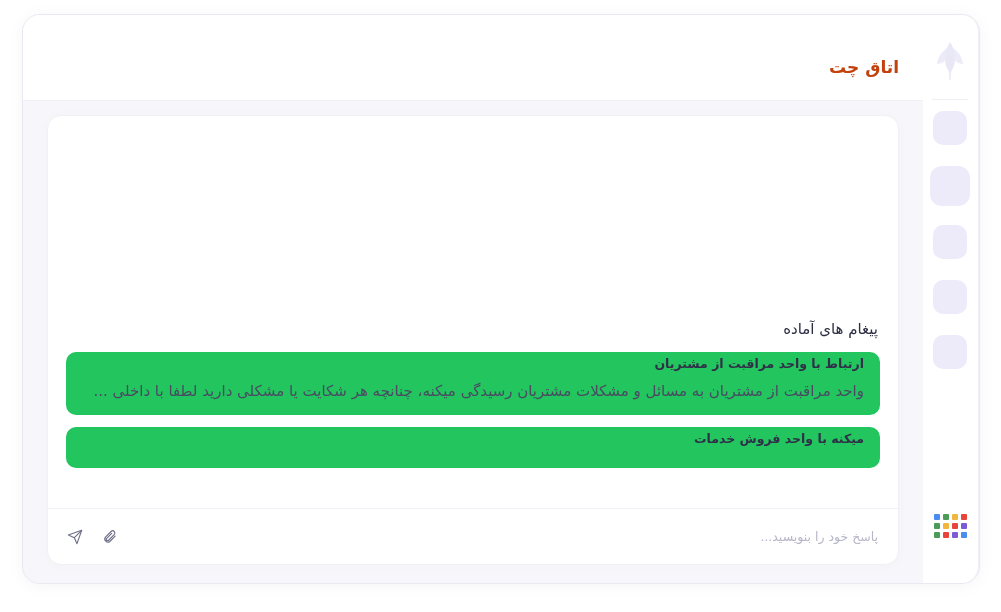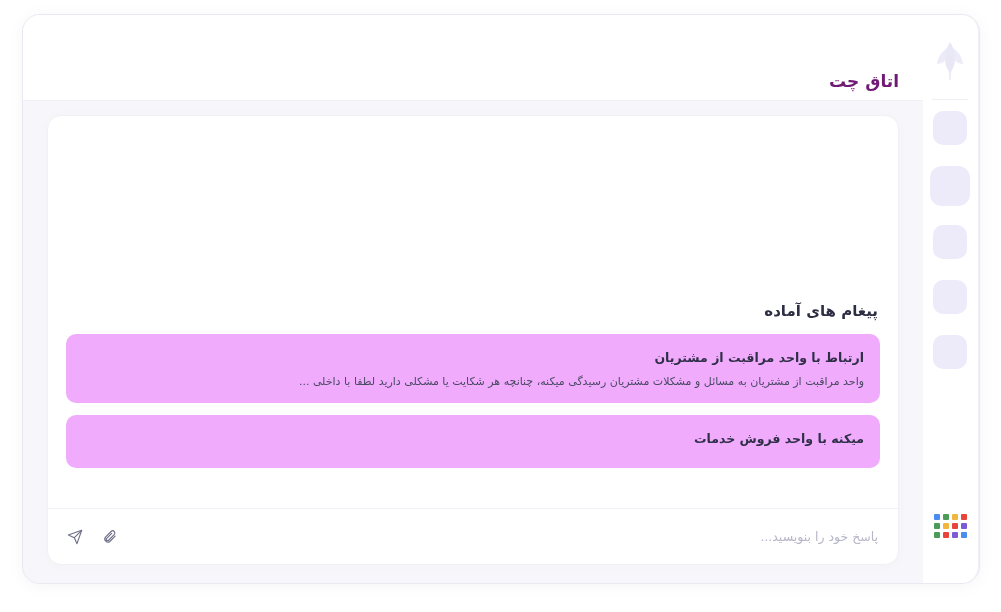--- a/index.html
+++ b/index.html
@@ -101,24 +101,24 @@
     left: 0px;
     height: 86px;
     background: #ffffff;
     border-top-left-radius: 17px;
     border-bottom: 1px solid #f0f0f6;
     box-sizing: border-box;
   }
   .header-title {
     position: absolute;
     right: 24px;
-    top: 56px;
+    top: 42px;
     font-size: 17px;
     font-weight: bold;
-    color: #701a75;
+    color: #c2410c;
     letter-spacing: 0;
     text-align: right;
   }
 
   
   .chat-card {
     position: absolute;
     right: 80px;
     left: 24px;
     top: 100px;
@@ -139,41 +139,41 @@
   }
 
   .quick-block {
     position: absolute;
     right: 18px;
     left: 18px;
     bottom: 8px;
   }
   .quick-title {
     font-size: 15px;
-    font-weight: bold;
+    font-weight: normal;
     color: #2d2d44;
     text-align: right;
     margin: 0 2px 14px 0;
   }
   .quick-item {
-    background: #f0abfc;
+    background: #22c55e;
     border-radius: 10px;
-    padding: 16px 16px 13px 16px;
+    padding: 4px 16px 13px 16px;
     margin-bottom: 12px;
     text-align: right;
     cursor: pointer;
   }
   .quick-item-title {
     font-size: 12.5px;
     font-weight: bold;
     color: #2f2f48;
     margin-bottom: 9px;
   }
   .quick-item-desc {
-    font-size: 11px;
+    font-size: 15px;
     color: #4a4a63;
     line-height: 1.5;
     white-space: nowrap;
     overflow: hidden;
     text-overflow: ellipsis;
   }
 
   
   .composer {
     position: absolute;

